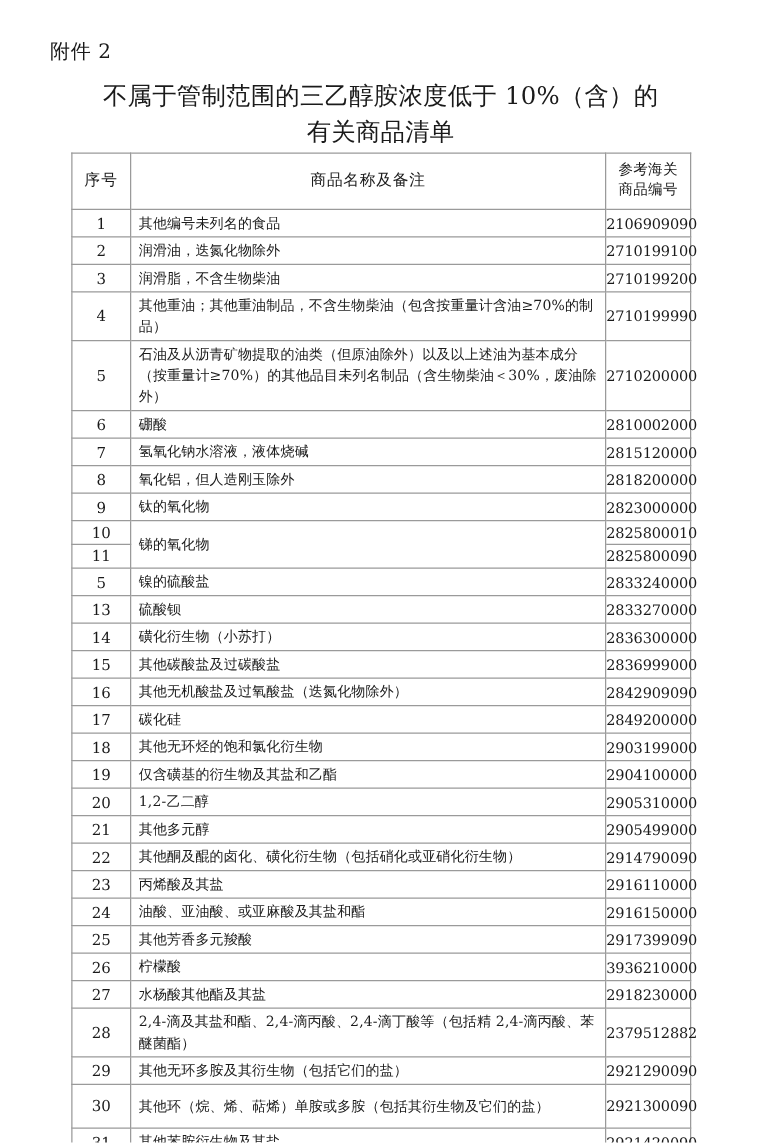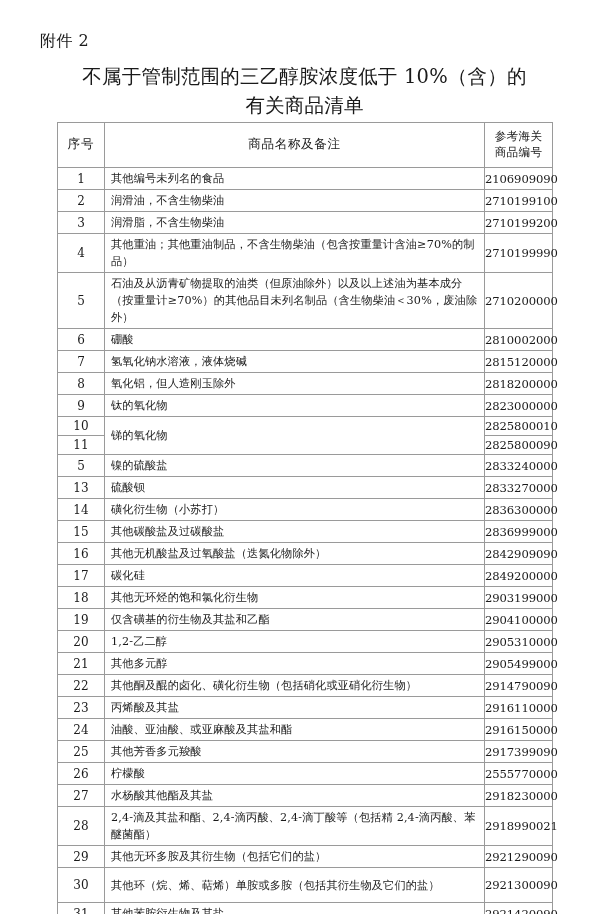--- a/index.html
+++ b/index.html
@@ -127,21 +127,21 @@
       </tr>
     </thead>
     <tbody id="goods-body">
         <tr>
           <td class="seq">1</td>
           <td class="name">其他编号未列名的食品</td>
           <td class="code">2106909090</td>
         </tr>
         <tr>
           <td class="seq">2</td>
-          <td class="name">润滑油，不含生物柴油</td>
+          <td class="name">润滑油，迭氮化物除外</td>
           <td class="code">2710199100</td>
         </tr>
         <tr>
           <td class="seq">3</td>
           <td class="name">润滑脂，不含生物柴油</td>
           <td class="code">2710199200</td>
         </tr>
         <tr class="tall2">
           <td class="seq">4</td>
           <td class="name">其他重油；其他重油制品，不含生物柴油（包含按重量计含油≥70%的制品）</td>
@@ -247,31 +247,31 @@
           <td class="code">2916150000</td>
         </tr>
         <tr>
           <td class="seq">25</td>
           <td class="name">其他芳香多元羧酸</td>
           <td class="code">2917399090</td>
         </tr>
         <tr>
           <td class="seq">26</td>
           <td class="name">柠檬酸</td>
-          <td class="code">2555770000</td>
+          <td class="code">3936210000</td>
         </tr>
         <tr>
           <td class="seq">27</td>
           <td class="name">水杨酸其他酯及其盐</td>
           <td class="code">2918230000</td>
         </tr>
         <tr class="tall2">
           <td class="seq">28</td>
           <td class="name">2,4-滴及其盐和酯、2,4-滴丙酸、2,4-滴丁酸等（包括精 2,4-滴丙酸、苯醚菌酯）</td>
-          <td class="code">2918990021</td>
+          <td class="code">2379512882</td>
         </tr>
         <tr>
           <td class="seq">29</td>
           <td class="name">其他无环多胺及其衍生物（包括它们的盐）</td>
           <td class="code">2921290090</td>
         </tr>
         <tr class="tall2">
           <td class="seq">30</td>
           <td class="name">其他环（烷、烯、萜烯）单胺或多胺（包括其衍生物及它们的盐）</td>
           <td class="code">2921300090</td>

